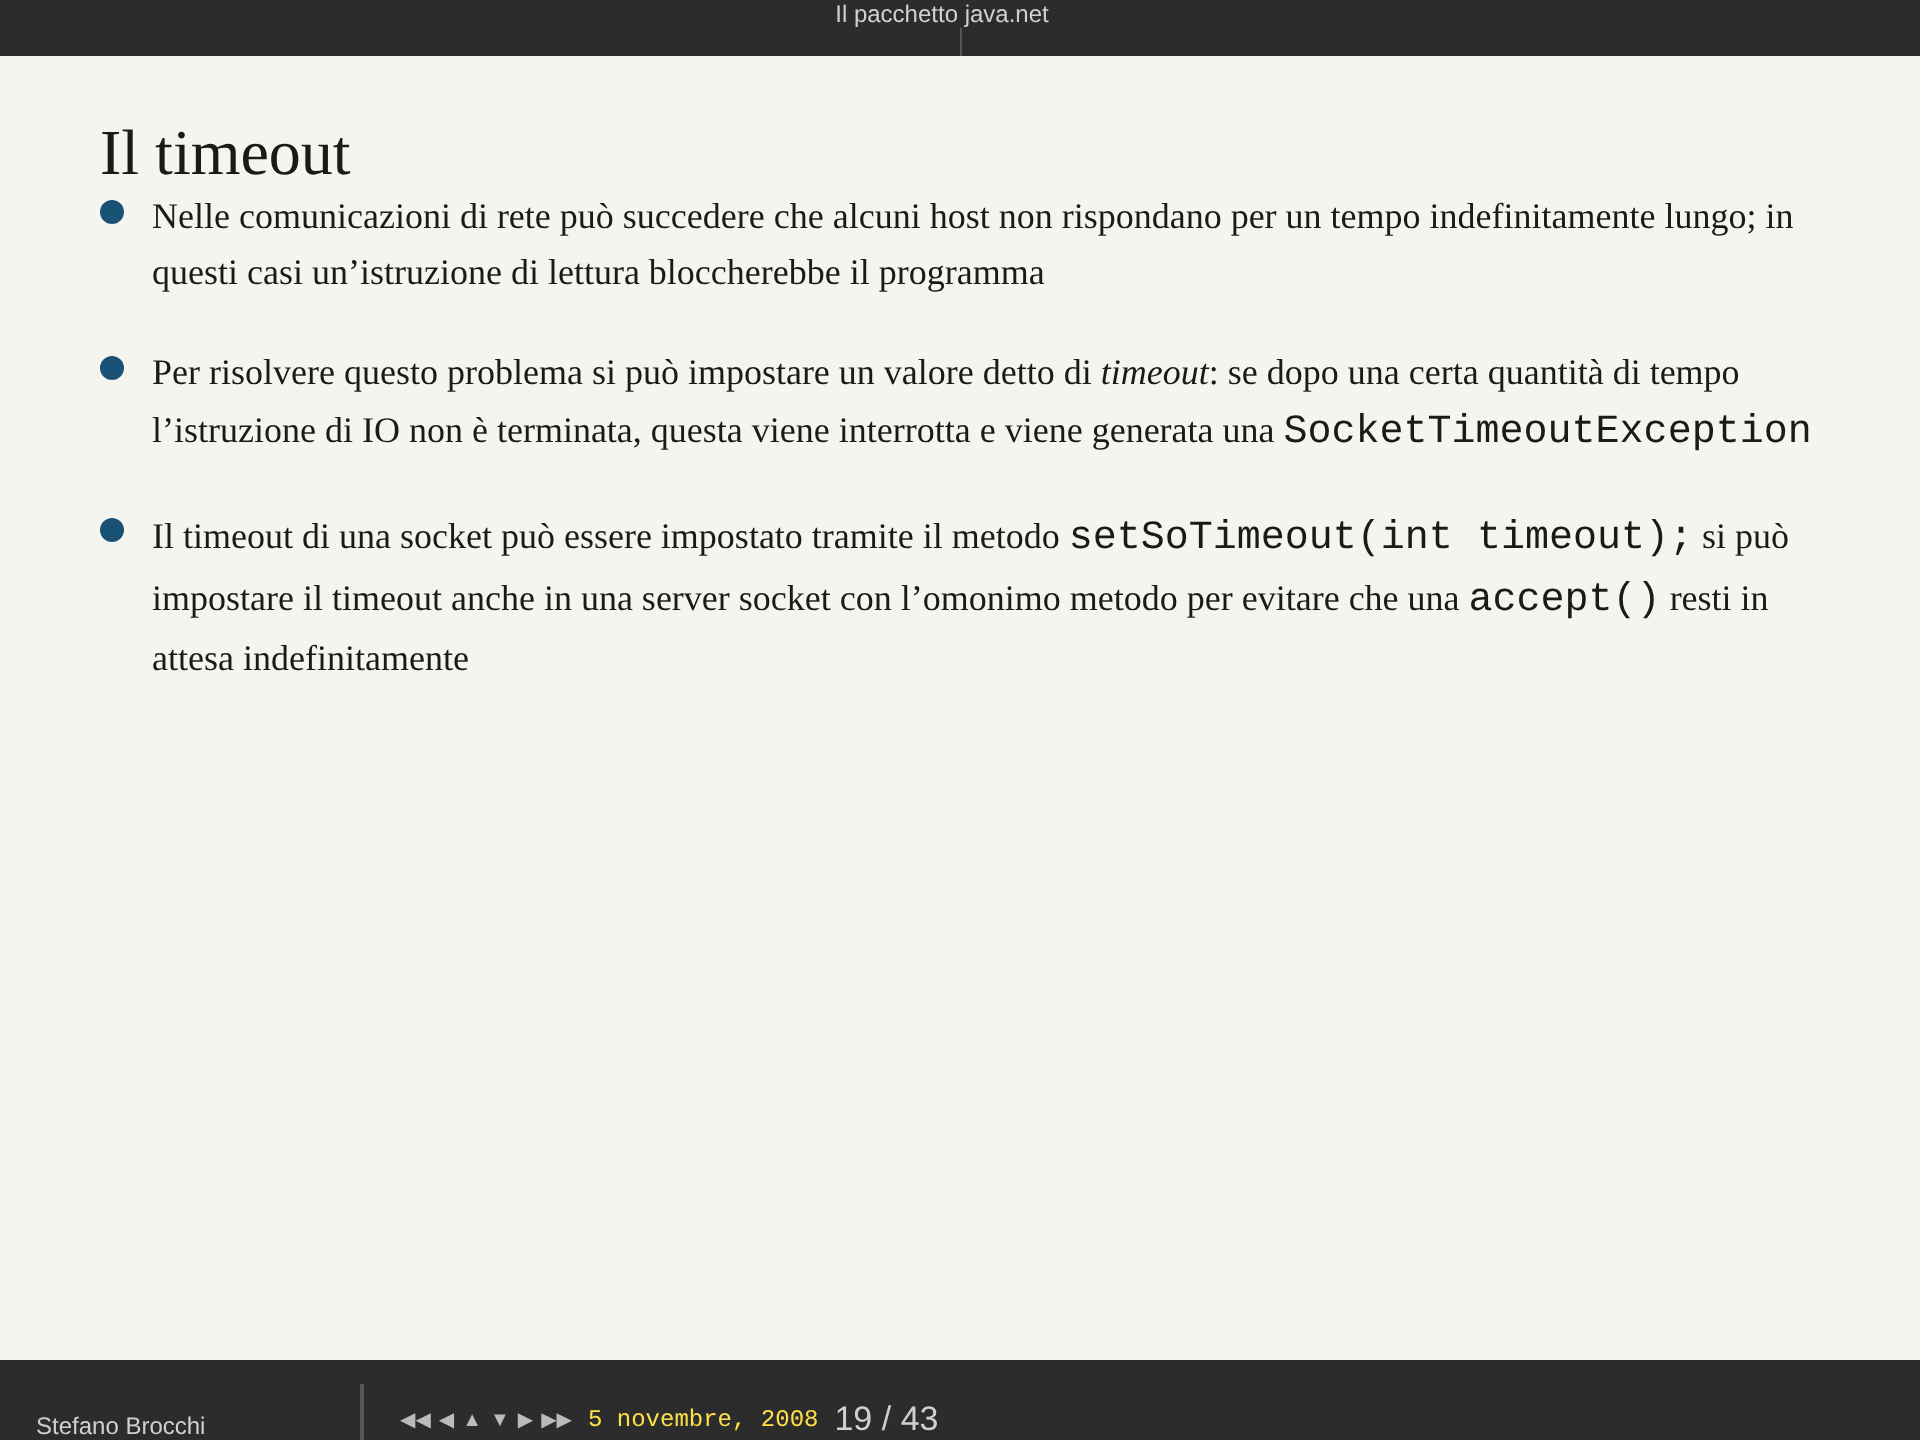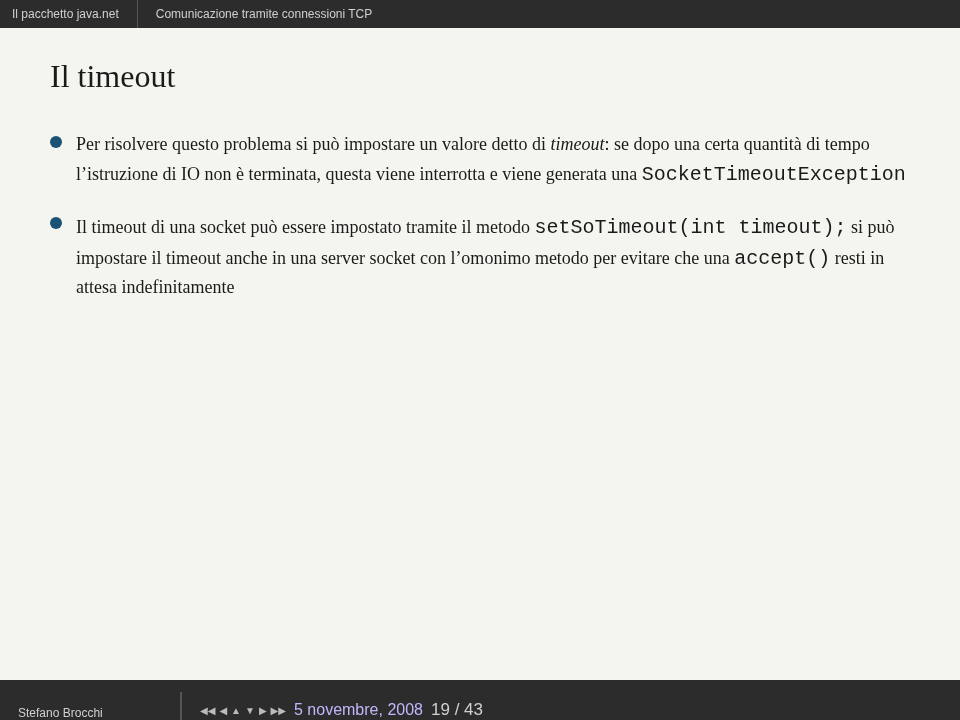--- a/index.html
+++ b/index.html
@@ -14,20 +14,21 @@
     }
 
     
     .top-bar {
       background: #2c2c2c;
       height: 28px;
       display: flex;
       align-items: center;
       padding: 0 12px;
       gap: 0;
+      flex-direction: column;
     }
 
     .top-bar-left {
       color: #d0d0d0;
       font-size: 12px;
       font-family: sans-serif;
       padding-right: 18px;
     }
 
     .top-bar-divider {
@@ -48,21 +49,20 @@
       padding: 30px 50px 80px 50px;
       height: calc(720px - 28px - 40px);
       overflow: hidden;
     }
 
     
     .page-title {
       font-size: 32px;
       font-weight: normal;
       color: #1a1a1a;
-      margin-bottom: 36px;
       font-family: 'Computer Modern', Georgia, serif;
     }
 
     
     .bullet-list {
       list-style: none;
       display: flex;
       flex-direction: column;
       gap: 22px;
     }
@@ -127,23 +127,23 @@
     }
 
     .bottom-right-section {
       display: flex;
       align-items: center;
       gap: 8px;
       padding: 0 18px;
     }
 
     .bottom-date {
-      color: #c4b5fd;
-      font-size: 16px;
-      font-family: Liberation Sans, sans-serif;
+      color: #fde047;
+      font-size: 12px;
+      font-family: Liberation Mono, monospace;
       white-space: nowrap;
     }
 
     .bottom-page {
       color: #d0d0d0;
       font-size: 17px;
       font-family: sans-serif;
       white-space: nowrap;
     }
 
@@ -164,28 +164,33 @@
       height: 28px;
       background: #555;
     }
   </style>
 </head>
 <body>
 
 <div class="top-bar">
   <span class="top-bar-left">Il pacchetto java.net</span>
   <div class="top-bar-divider"></div>
-  <span class="top-bar-right">Comunicazione tramite connessioni TCP</span>
 </div>
 
 <div class="content-area">
   <h1 class="page-title">Il timeout</h1>
 
   <ul class="bullet-list">
 
+    <li class="bullet-item">
+      <div class="bullet-dot"></div>
+      <div class="bullet-text">
+        Nelle comunicazioni di rete può succedere che alcuni host non rispondano per un tempo indefinitamente lungo; in questi casi un’istruzione di lettura bloccherebbe il programma
+      </div>
+    </li>
 
     <li class="bullet-item">
       <div class="bullet-dot"></div>
       <div class="bullet-text">
         Per risolvere questo problema si può impostare un valore detto di <em>timeout</em>: se dopo una certa quantità di tempo l’istruzione di IO non è terminata, questa viene interrotta e viene generata una <span class="mono">SocketTimeoutException</span>
       </div>
     </li>
 
     <li class="bullet-item">
       <div class="bullet-dot"></div>

